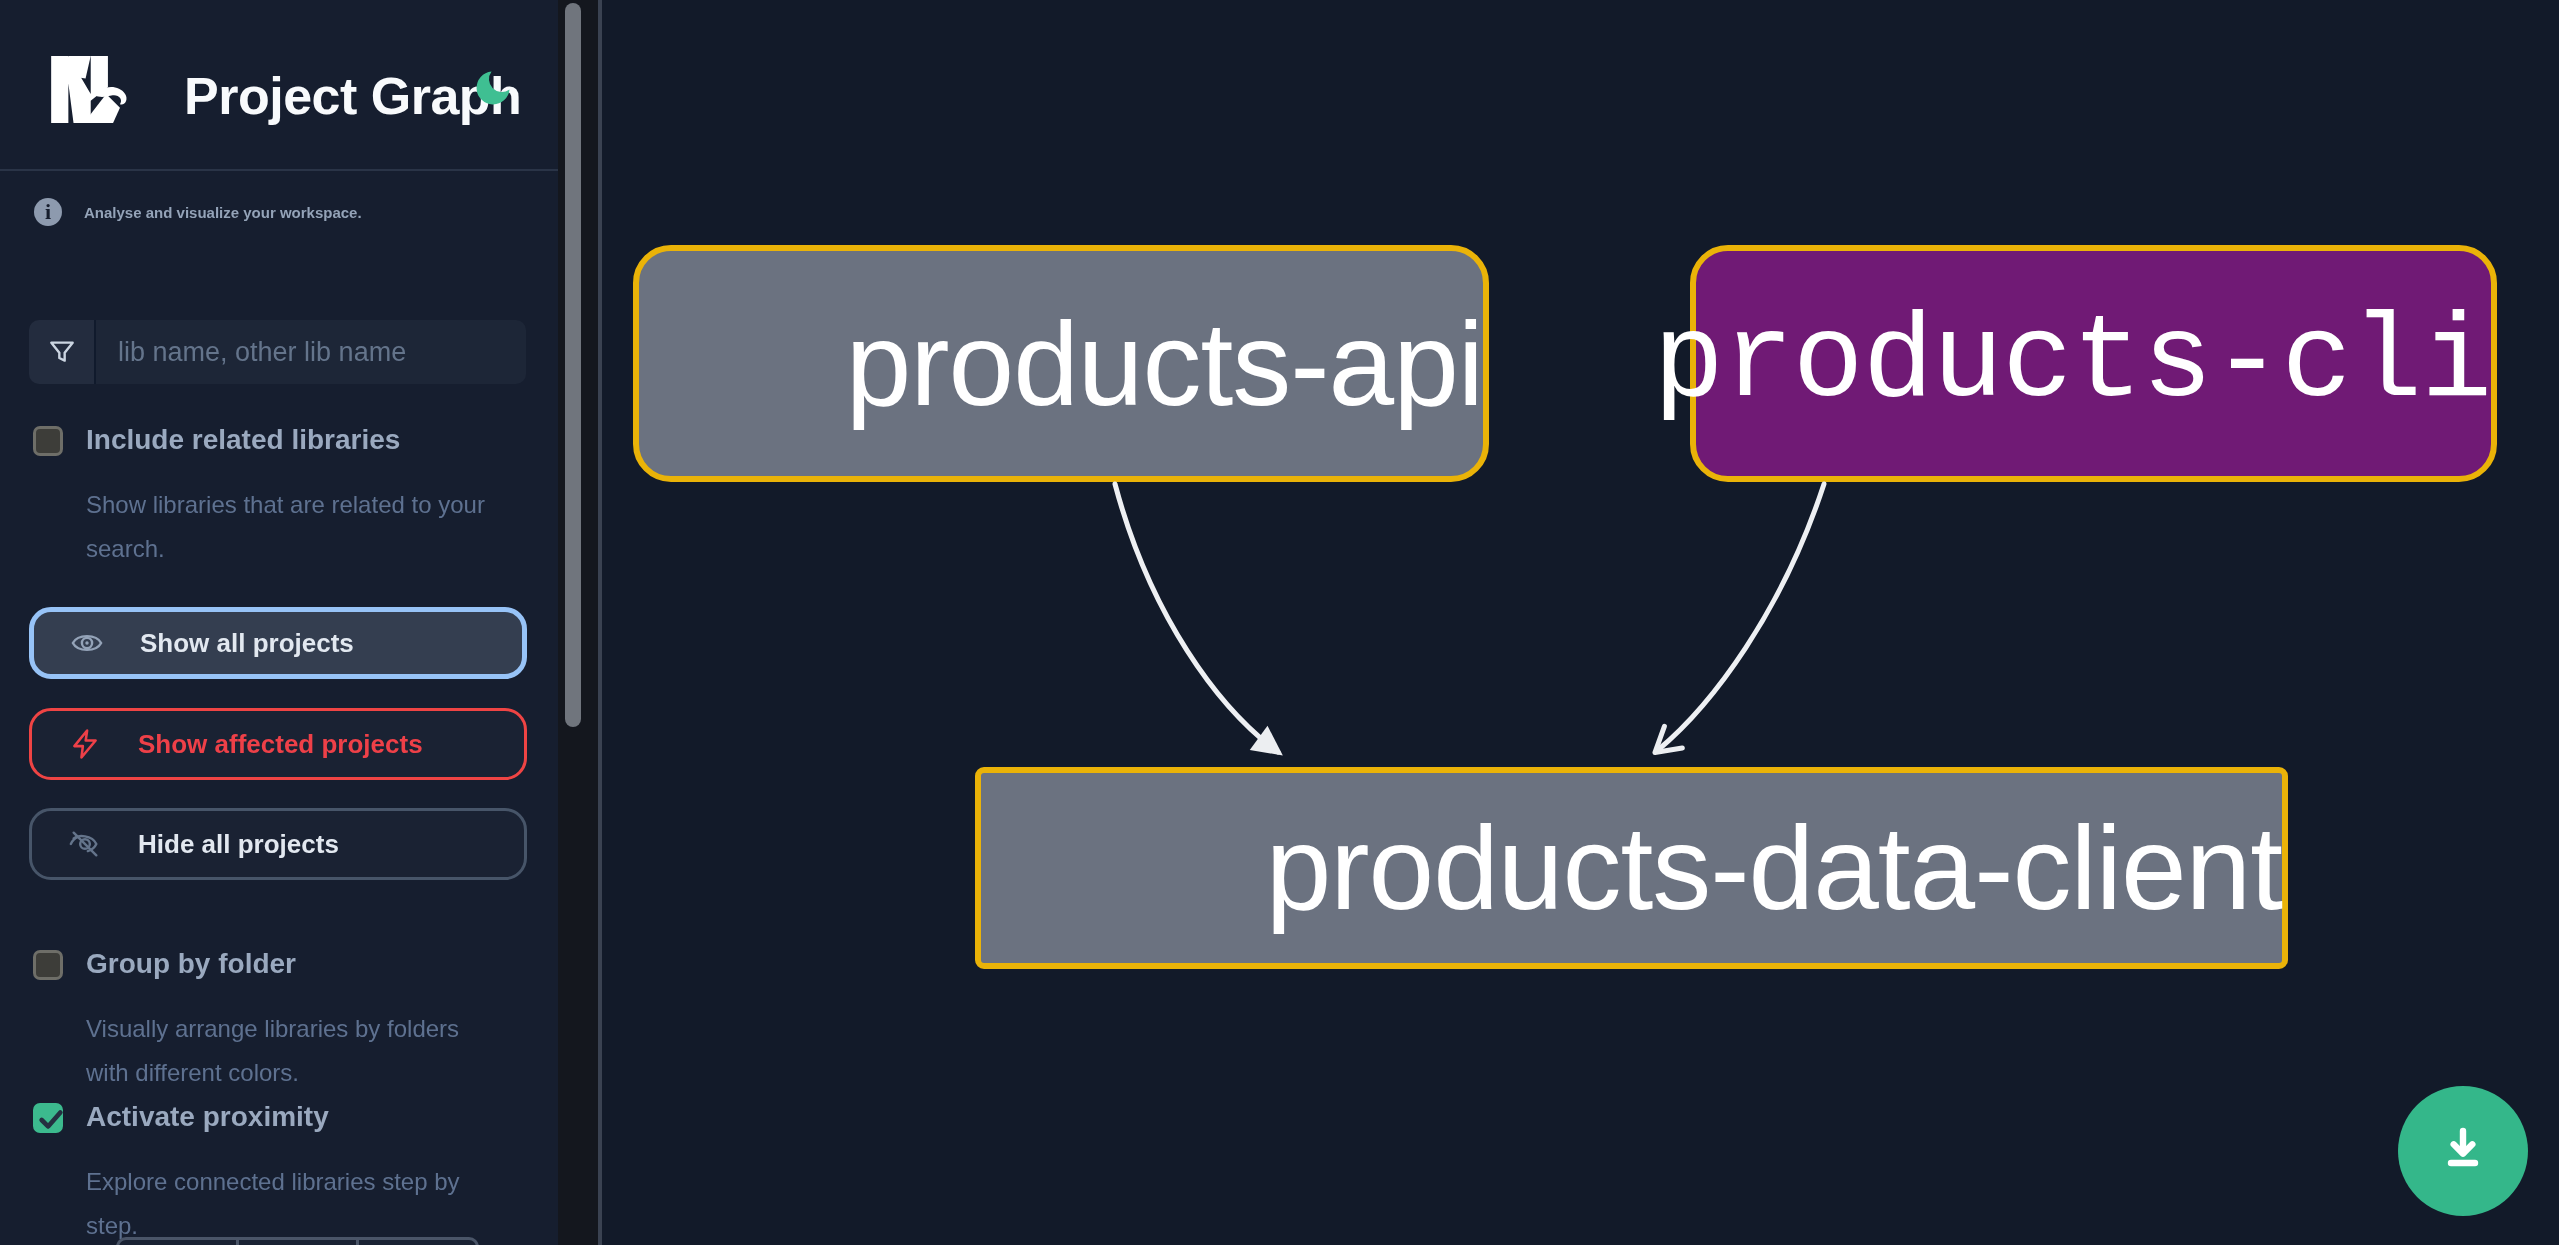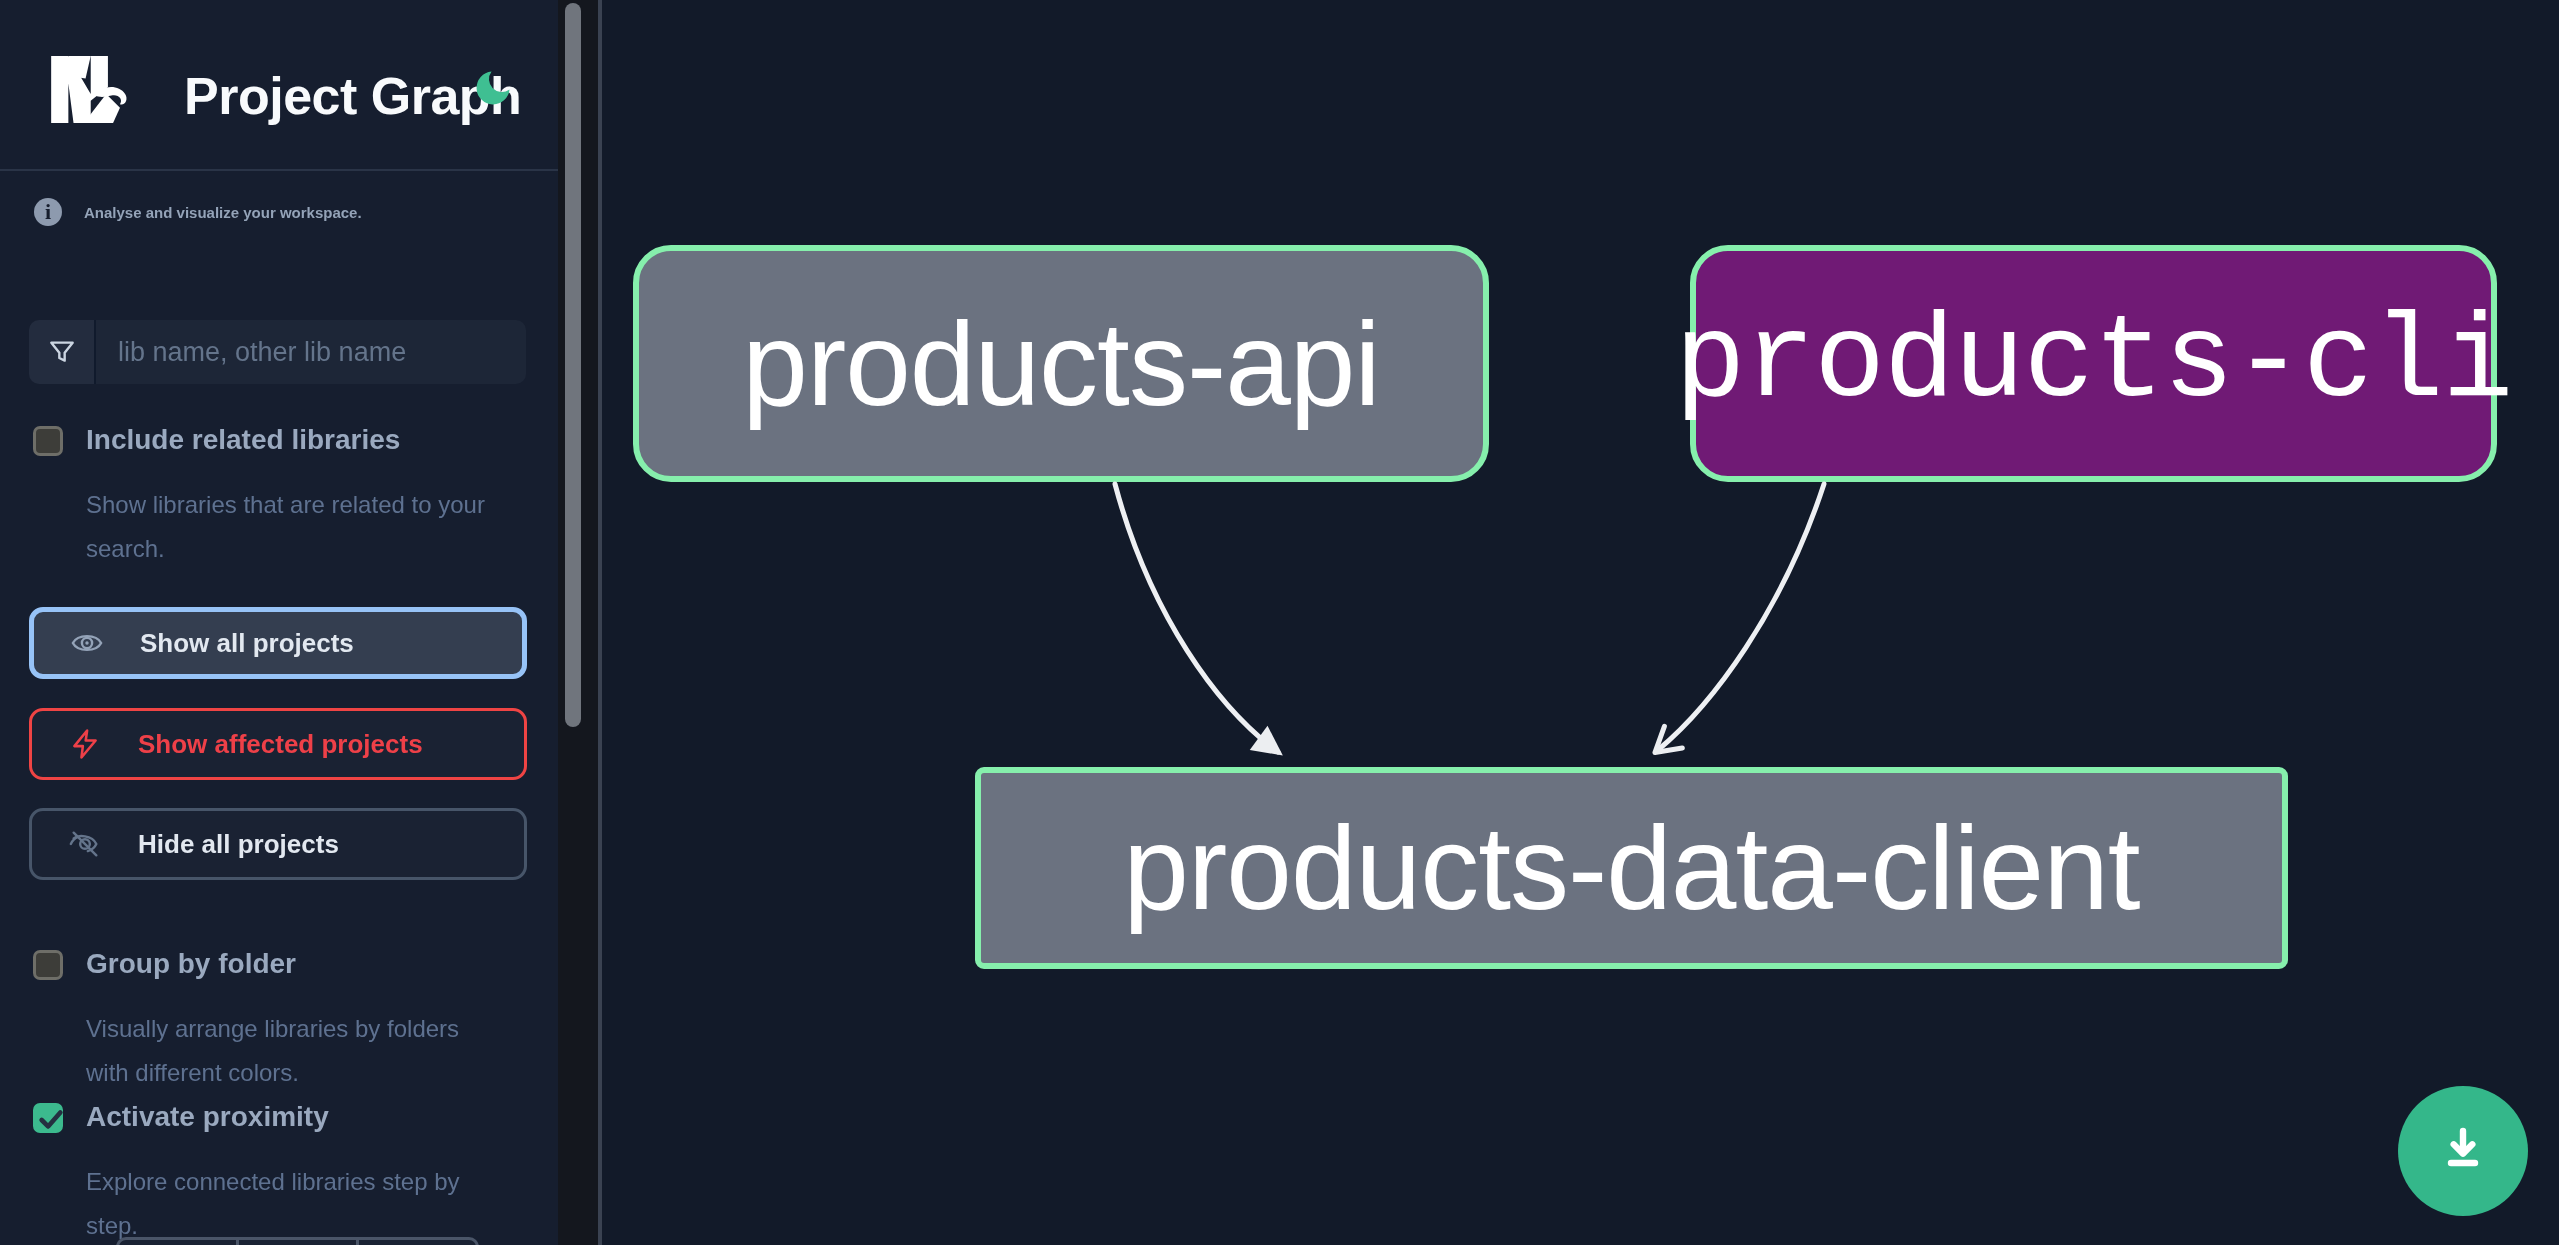--- a/index.html
+++ b/index.html
@@ -70,42 +70,42 @@
     border-radius:7px; background:#3d3d39; border:3px solid #6e6e68; cursor:pointer;
   }
   .checkbox.checked { background:#3cba8e; border-color:#3cba8e; }
   .checkbox svg { position:absolute; left:1px; top:2px; }
   .check-label { margin-left:53px; font-size:28px; font-weight:700; color:#9aa9bf; }
   .check-desc  { margin-left:53px; margin-top:27px; font-size:24px; color:#5e7190; line-height:44px; }
 
   .side-btn {
     position:absolute; left:29px; width:498px; height:72px;
     display:flex; align-items:center; gap:36px; padding-left:36px;
-    border-radius:14px; background:#1a2233; cursor:pointer;
+    border-radius:22px; background:#1a2233; cursor:pointer;
     font-size:26px; font-weight:600; color:#e2e8f0;
   }
   .btn-show-all   { top:607px; background:#343e50; border:5px solid #97c3f7; }
   .btn-affected   { top:708px; border:3px solid #ef4444; color:#ee4048; }
   .btn-hide-all   { top:808px; border:3px solid #475569; }
   .side-btn .icon { display:flex; width:34px; justify-content:center; flex:0 0 auto; }
 
   .stepper-sliver {
     position:absolute; left:116px; top:1237px; width:363px; height:20px;
     background:#1a2233; border:3px solid #4a5568; border-bottom:none;
     border-radius:10px 10px 0 0; display:flex;
   }
   .stepper-sliver .cell { flex:1; }
   .stepper-sliver .cell + .cell { border-left:3px solid #4a5568; }
 
   
   .canvas { position:absolute; left:602px; top:0; width:1957px; height:1245px; background:#121a29; }
 
   .node {
-    position:absolute; display:flex; align-items:center; justify-content:center;
-    background:#6b7280; border:6px solid #86efac; border-radius:38px;
+    position:absolute; display:flex; align-items:center; justify-content:flex-end;
+    background:#6b7280; border:6px solid #eab308; border-radius:38px;
     color:#ffffff; font-size:118px; font-weight:400; letter-spacing:-1px;
     cursor:pointer; white-space:nowrap;
   }
   .node.affected { background:#701a75;font-family:Liberation Mono, monospace; }
   .node-api  { left:633px;  top:245px; width:856px;  height:237px; }
   .node-cli  { left:1690px; top:245px; width:807px;  height:237px; }
   .node-data { left:975px;  top:767px; width:1313px; height:202px;border-radius:9px; }
 
   .edges { position:absolute; left:0; top:0; width:2559px; height:1245px; pointer-events:none; }
 

